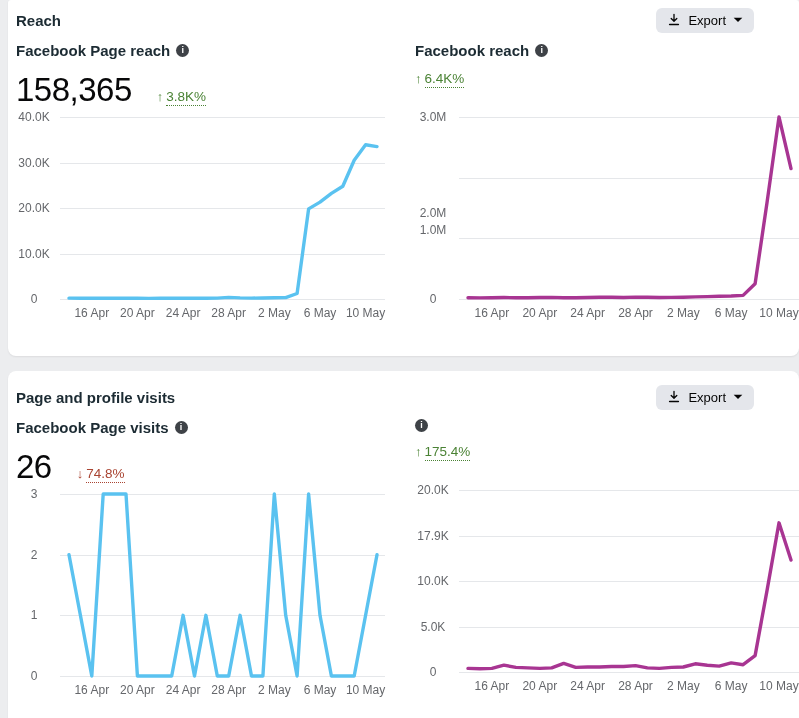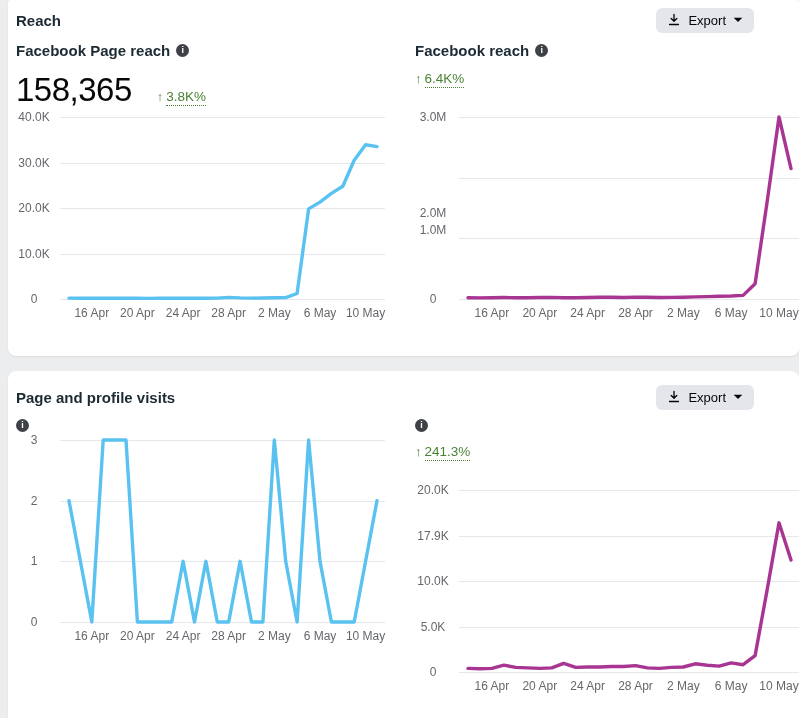--- a/index.html
+++ b/index.html
@@ -163,21 +163,29 @@
       </svg>
       <span>Export</span>
       <svg width="10" height="6" viewBox="0 0 10 6">
         <path d="M0.7 0.7l4.3 4.3 4.3-4.3z" fill="#050505"></path>
       </svg>
     </button>
   </div>
   <div class="panels">
     <div class="panel left">
       <div class="panel-title-row">
-        <span class="info-icon">i</span>
+        <span class="panel-title">Facebook Page visits</span>
+        <span class="info-icon">i</span>
+      </div>
+      <div class="metric-row">
+        <span class="metric-value">26</span>
+        <span class="trend down">
+          <span class="arrow">↓</span>
+          <span class="pct">74.8%</span>
+        </span>
       </div>
       <div class="chart-box">
           <div class="plot">
             <div class="gridline" style="top: 0px;"></div>
             <div class="gridline" style="top: 60.6667px;"></div>
             <div class="gridline" style="top: 121.333px;"></div>
             <div class="gridline" style="top: 182px;"></div>
             <svg width="325" height="182" style="position: absolute; left: 0px; top: 0px; overflow: visible;">
               <polyline points="9.0,60.7 20.4,121.3 31.8,182.0 43.2,0.0 54.6,0.0 66.0,0.0 77.4,182.0 88.9,182.0 100.3,182.0 111.7,182.0 123.1,121.3 134.5,182.0 145.9,121.3 157.3,182.0 168.7,182.0 180.1,121.3 191.5,182.0 202.9,182.0 214.3,0.0 225.7,121.3 237.1,182.0 248.6,0.0 260.0,121.3 271.4,182.0 282.8,182.0 294.2,182.0 305.6,121.3 317.0,60.7" fill="none" stroke="#5AC2F0" stroke-width="3.4" stroke-linejoin="round" stroke-linecap="round"></polyline>
             </svg>
@@ -197,21 +205,21 @@
           </div>
         </div>
     </div>
     <div class="panel right">
       <div class="panel-title-row">
         <span class="info-icon">i</span>
       </div>
       <div class="metric-row">
         <span class="trend up">
           <span class="arrow">↑</span>
-          <span class="pct">241.3%</span>
+          <span class="pct">175.4%</span>
         </span>
       </div>
       <div class="chart-box">
           <div class="plot">
             <div class="gridline" style="top: 0px;"></div>
             <div class="gridline" style="top: 45.5px;"></div>
             <div class="gridline" style="top: 91px;"></div>
             <div class="gridline" style="top: 136.5px;"></div>
             <div class="gridline" style="top: 182px;"></div>
             <svg width="340" height="182" style="position: absolute; left: 0px; top: 0px; overflow: visible;">

